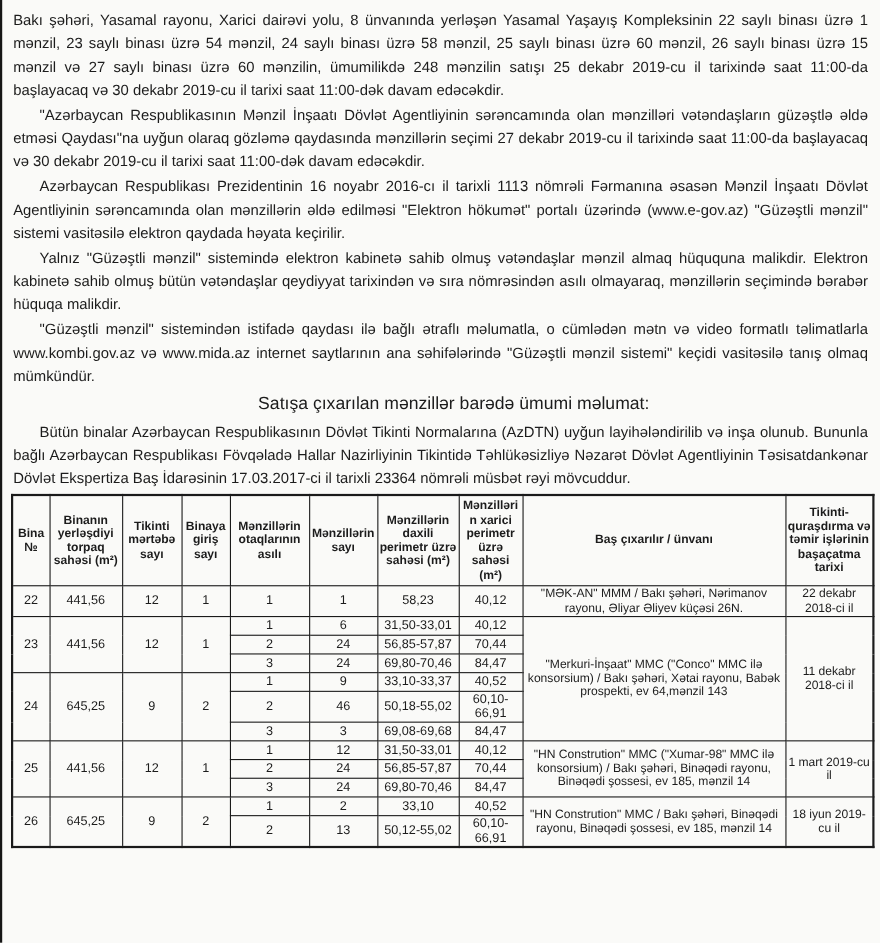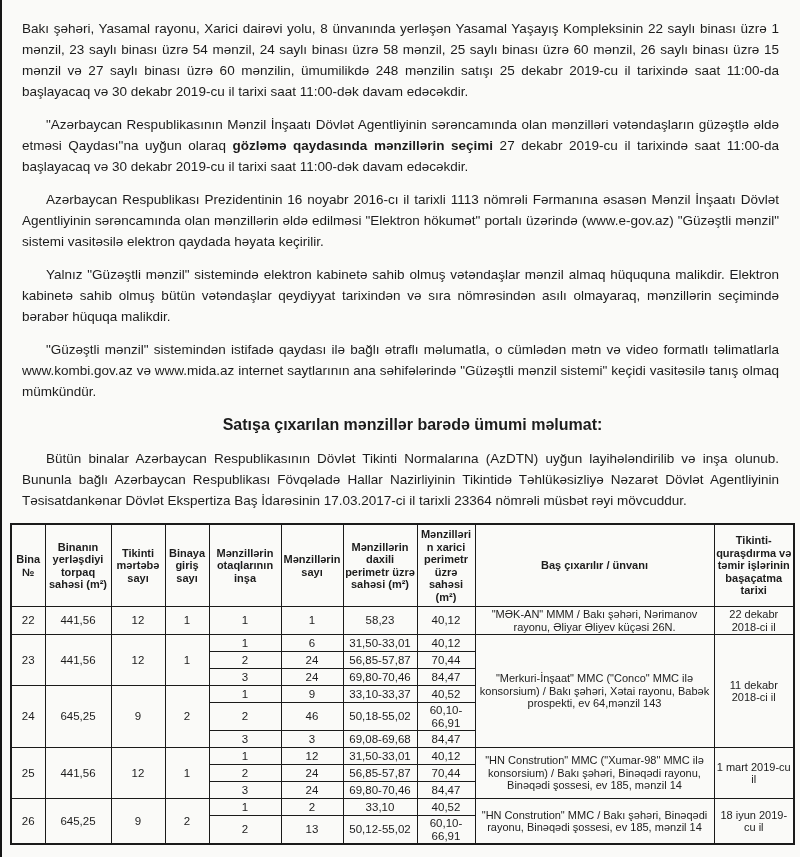--- a/index.html
+++ b/index.html
@@ -9,35 +9,35 @@
     border-left:2px solid #161616;
     box-sizing:border-box;
     font-family:"Liberation Sans","DejaVu Sans",sans-serif;
     color:#1c1c1c;
     overflow:hidden;
   }
   .page{
     padding:6px 9px 0 8px;
   }
   .doc p{
-    margin:12px;
+    margin:2px;
     font-size:13.5px;
     line-height:21px;
     text-align:justify;
   }
   .doc p.indent{ text-indent:24px; }
   .doc p.heading{
     font-size:16px;
     font-weight:bold;
     line-height:22px;
     margin:5px 0 3px 0;
     text-indent:24px;
     text-align:center;
   }
-  .doc .b{ font-weight:bold; }
+  .doc .b{ font-weight:normal; }
   .doc .u{ cursor:pointer; }
   table.bld{
     margin-top:4px;
     border-collapse:collapse;
     table-layout:fixed;
     width:783px;
     border:2px solid #1a1a1a;
   }
   table.bld th, table.bld td{
     border:1px solid #1a1a1a;
@@ -83,21 +83,21 @@
         <col style="width:58px">
         <col style="width:239px">
       <col style="width:80px">
     </colgroup>
     <thead>
       <tr id="table-head-row">
           <th>Bina №</th>
           <th>Binanın yerləşdiyi torpaq sahəsi (m²)</th>
           <th>Tikinti mərtəbə sayı</th>
           <th>Binaya giriş sayı</th>
-          <th>Mənzillərin otaqlarının inşa</th>
+          <th>Mənzillərin otaqlarının asılı</th>
           <th>Mənzillərin sayı</th>
           <th>Mənzillərin daxili perimetr üzrə sahəsi (m²)</th>
           <th>Mənzillərin xarici perimetr üzrə sahəsi (m²)</th>
           <th>Baş çıxarılır / ünvanı</th>
           <th>Tikinti-quraşdırma və təmir işlərinin başaçatma tarixi</th>
         </tr>
     </thead>
     <tbody id="table-body">
         <tr>
           <td class="num">22</td>

